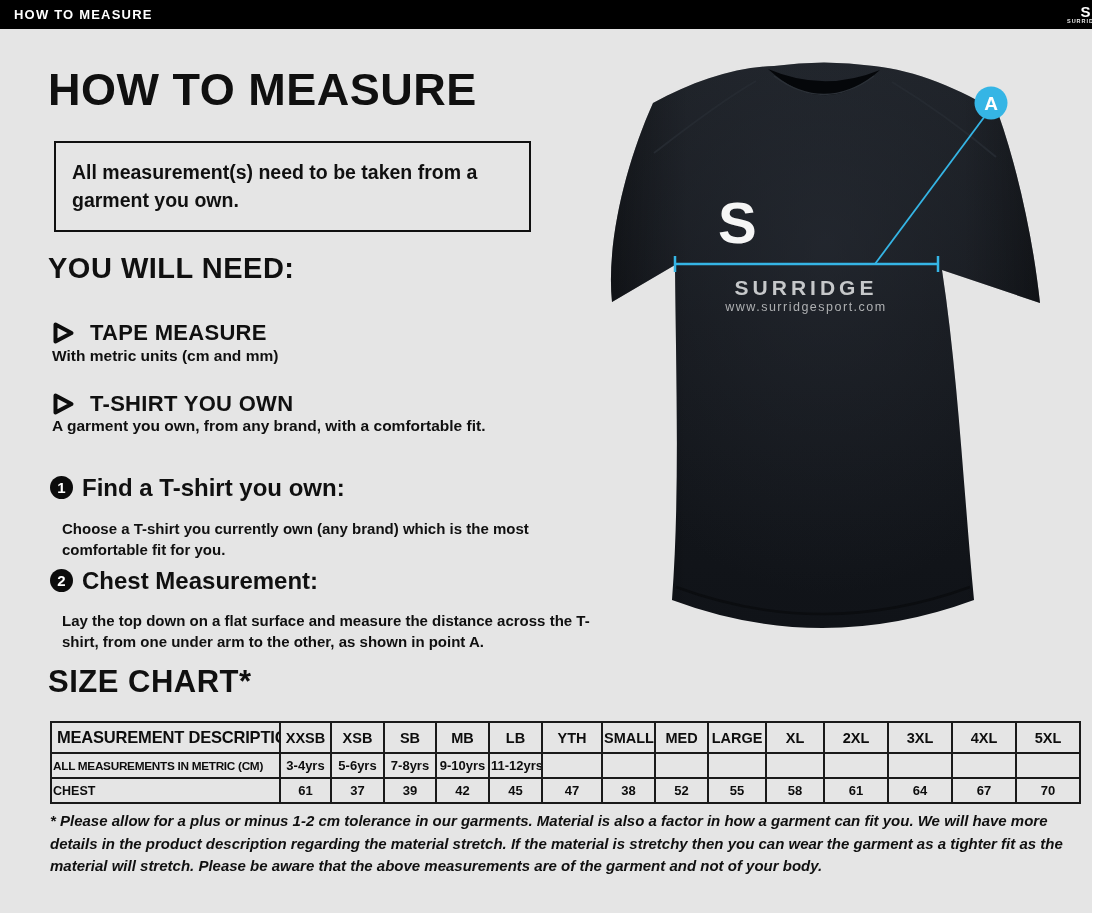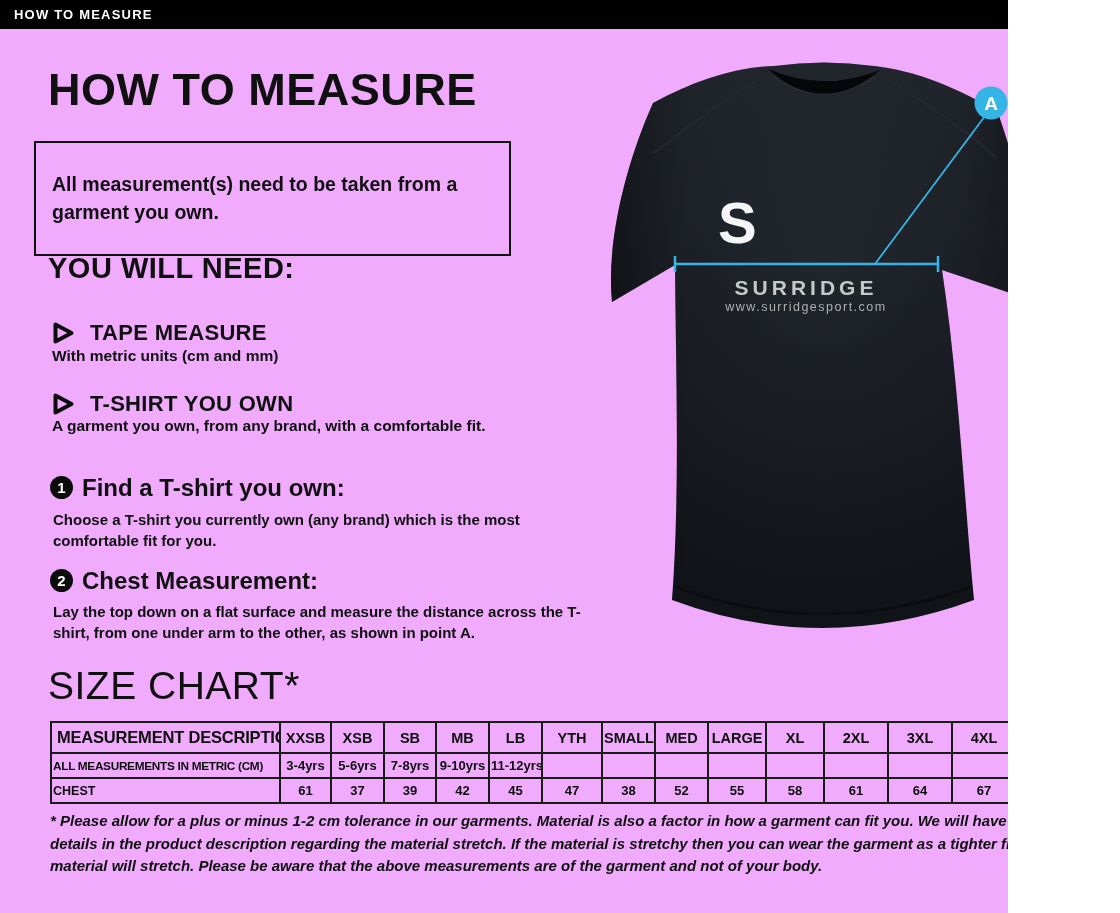--- a/index.html
+++ b/index.html
@@ -1,47 +1,47 @@
 <!DOCTYPE html>
 <html><head>
 <meta charset="utf-8">
 <style>
   html,body{margin:0;padding:0;background:#fff;}
-  .page{position:relative;width:1008px;height:913px;background:#f0abfc;overflow:hidden;
+  .page{position:relative;width:1092px;height:913px;background:#e5e5e5;overflow:hidden;
         font-family:"Liberation Sans",sans-serif;color:#111;}
 
   
   .topbar{position:absolute;left:0;top:0;width:1120px;height:29px;background:#000;
           display:flex;align-items:center;justify-content:space-between;}
   .topbar-title{color:#fff;font-size:13px;font-weight:bold;letter-spacing:1.2px;margin-left:14px;}
   .topbar-logo{display:flex;flex-direction:column;align-items:center;margin-right:16px;line-height:1;}
   .logo-s{color:#fff;font-weight:bold;font-size:15px;line-height:14px;}
   .logo-word{color:#e8e8e8;font-weight:bold;font-size:5.5px;letter-spacing:1px;}
 
   h1.pagehead{position:absolute;left:48px;top:64px;margin:0;font-size:45px;font-weight:bold;
               letter-spacing:.5px;color:#101010;}
 
-  .notice{position:absolute;left:34px;top:141px;width:477px;box-sizing:border-box;
-          border:2.5px solid #101010;padding:28px 16px;font-size:19.5px;font-weight:bold;
+  .notice{position:absolute;left:54px;top:141px;width:477px;box-sizing:border-box;
+          border:2.5px solid #101010;padding:16px 16px;font-size:19.5px;font-weight:bold;
           line-height:1.42;color:#101010;}
 
   .ywn-head{position:absolute;left:48px;top:252px;margin:0;font-size:29px;font-weight:bold;
             letter-spacing:.5px;color:#101010;}
 
   .tri-icon{position:absolute;}
   .item-title{position:absolute;margin:0;font-size:22px;font-weight:bold;letter-spacing:.3px;color:#101010;}
   .item-desc{position:absolute;margin:0;font-size:15.5px;font-weight:bold;color:#101010;}
 
   .step-circle{position:absolute;width:23px;height:23px;border-radius:50%;background:#0c0c0c;
                color:#fff;font-size:15px;font-weight:bold;display:flex;align-items:center;justify-content:center;}
   .step-title{position:absolute;margin:0;font-size:24px;font-weight:bold;color:#101010;}
-  .step-desc{position:absolute;margin:3px;font-size:15px;font-weight:bold;line-height:1.38;color:#101010;}
+  .step-desc{position:absolute;margin:12px;font-size:15px;font-weight:bold;line-height:1.38;color:#101010;}
 
   .sc-head{position:absolute;left:48px;top:664px;display:flex;align-items:baseline;}
-  .sc-big{font-size:39px;font-weight:normal;letter-spacing:.5px;color:#101010;}
+  .sc-big{font-size:31px;font-weight:bold;letter-spacing:.5px;color:#101010;}
   .sc-small{font-size:15.5px;font-weight:bold;margin-left:10px;color:#101010;}
 
   table.sizechart{position:absolute;left:50px;top:721px;width:1022px;border-collapse:collapse;
                   table-layout:fixed;border:2px solid #151515;}
   .sizechart th,.sizechart td{border:2px solid #1a1a1a;overflow:hidden;white-space:nowrap;}
   .sizechart thead th{font-size:14.5px;font-weight:bold;height:29px;text-align:center;padding:0 1px;color:#0d0d0d;}
   .sizechart thead th.desc{font-size:16.5px;text-align:left;padding-left:5px;letter-spacing:-.2px;}
   .sizechart tbody th{text-align:left;padding-left:1px;font-weight:bold;color:#0d0d0d;height:21px;}
   .sizechart tbody tr.metric-row th{font-size:11.8px;letter-spacing:-.3px;}
   .sizechart tbody tr.chest-row th{font-size:12.5px;margin-left:21px;}

